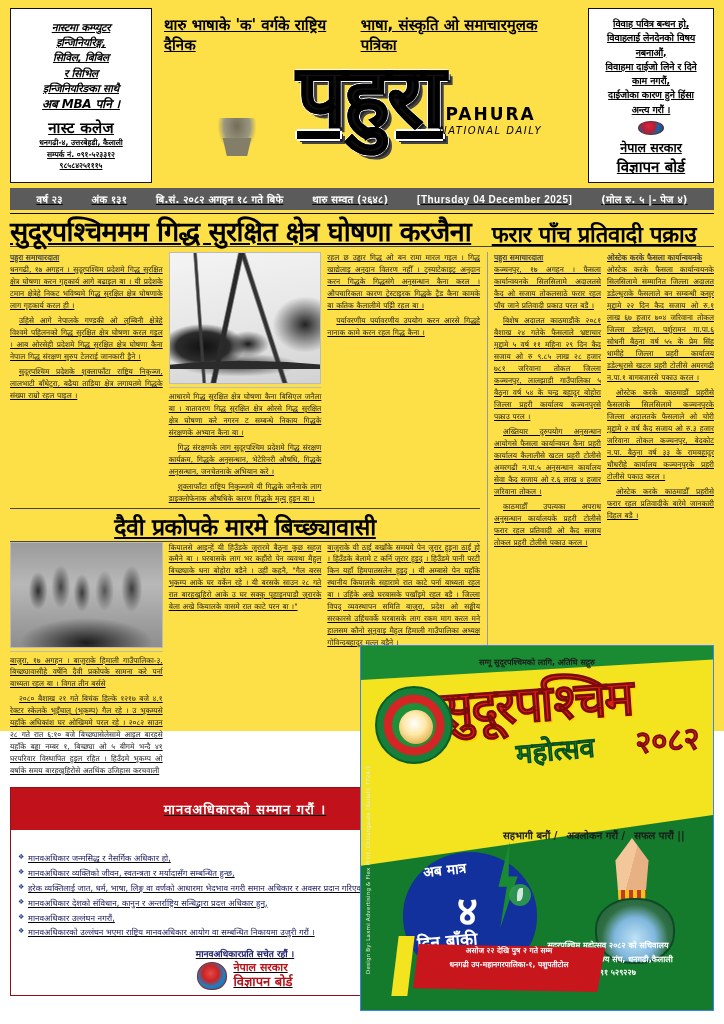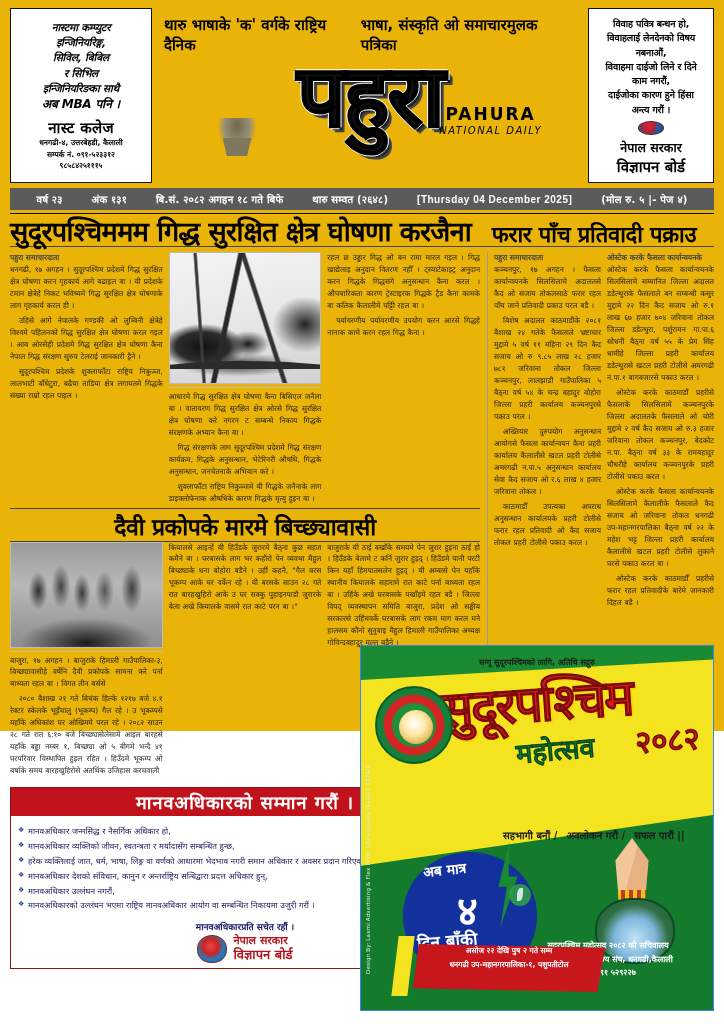--- a/index.html
+++ b/index.html
@@ -6,22 +6,23 @@
   body {
     width: 724px; height: 1024px;
     background: #ffffff;
     font-family: "DejaVu Sans", "Liberation Sans", sans-serif;
     overflow: hidden;
     position: relative;
   }
   .page {
     width: 724px; height: 731px;
     position: relative;
-    background: #eab308;
+    background: #fde047;
     padding: 8px 10px 6px 10px;
+    text-decoration: underline;
   }
 
   
   .masthead {
     display: flex;
     align-items: stretch;
     height: 175px;
     gap: 6px;
   }
   .ad-box {
@@ -235,24 +236,24 @@
   }
 
   
   .hr-box {
     border: 1.2px solid #8a1418;
     margin-top: 7px;
     background: #fff;
   }
   .hr-head {
     background: #c1121c; color: #fff;
-    font-size: 18px; font-weight: bold;
-    text-align: center; padding: 2px 0; letter-spacing: 1px;
-  }
-  .hr-list { padding: 9px 7px 2px 7px; }
+    font-size: 13px; font-weight: bold;
+    text-align: center; padding: 12px 0; letter-spacing: 1px;
+  }
+  .hr-list { padding: 22px 7px 2px 7px; }
   .hr-list li {
     list-style: none;
     font-size: 8.2px;
     line-height: 1.5;
     margin-bottom: 2.5px;
     padding-left: 10px;
     position: relative;
     color: #202060;
   }
   .hr-list li:before {
@@ -535,21 +536,20 @@
           <div class="byline">पहुरा समाचारदाता</div>
           <p class="txt noind">कञ्चनपुर, १७ अगहन । फैसला कार्यान्वयनके सिलसिलामे अदालतसे कैद ओ सजाय तोकलसाठे फरार रहल पाँच जाने प्रतिवादी प्रकाउ परल बडै ।</p>
           <p class="txt">बिशेष अदालत काठमाडौंके २०८१ बैशाख २४ गतेके फैसलाले भ्रष्टाचार मुद्दामे ५ वर्ष ११ महिना २९ दिन कैद सजाय ओ रु ९.८५ लाख २८ हजार ७८१ जरिवाना तोकल जिल्ला कञ्चनपुर, लालझाडी गाउँपालिका ५ बैठ्ना वर्ष ५४ के चन्द्र बहादुर बोहोरा जिल्ला प्रहरी कार्यालय कञ्चनपुरसे पक्राउ परल ।</p>
           <p class="txt">अख्तियार दुरुपयोग अनुसन्धान आयोगसे फैसला कार्यान्वयन कैना प्रहरी कार्यालय कैलालीसे खटल प्रहरी टोलीसे अमरगढी न.पा.५ अनुसन्धान कार्यालय सेवा कैद सजाय ओ र.६ लाख ४ हजार जरिवाना तोकल ।</p>
           <p class="txt">काठमाडौँ उपत्यका अपराध अनुसन्धान कार्यालयके प्रहरी टोलीसे फरार रहल प्रतिवादी ओ कैद सजाय तोकल प्रहरी टोलीसे पकाउ करल ।</p>
         </div>
         <div class="col">
           <div class="byline">ओस्टेक करके फैसला कार्यान्वयनके</div>
           <p class="txt noind">ओस्टेक करके फैसला कार्यान्वयनके सिलसिलामे सम्मानित जिल्ला अदालत डडेल्धुराके फैसलाले बन सम्बन्धी कसुर मुद्दामे २२ दिन कैद सजाय ओ रु.१ लाख ६७ हजार ७०४ जरिवाना तोकल जिल्ला डडेल्धुरा, पर्शुरामन गा.पा.६ सोधनी बैठ्ना वर्ष ५५ के प्रेम सिंह धामीहे जिल्ला प्रहरी कार्यालय डडेल्धुरासे खटल प्रहरी टोलीसे अमरगढी न.पा.१ बागबजारसे पकाउ करल ।</p>
           <p class="txt">ओस्टेक करके काठमाडौं प्रहरीसे फैसलाके सिलसिलामे कञ्चनपुरके जिल्ला अदालतके फैसलाले ओ चोरी मुद्दामे २ वर्ष कैद सजाय ओ रु.३ हजार जरिवाना तोकल कञ्चनपुर, बेदकोट न.पा. बैठ्ना वर्ष ३३ के रामबहादुर चौधरीहे कार्यालय कञ्चनपुरके प्रहरी टोलीसे पकाउ करल ।</p>
-          <p class="txt">ओस्टेक करके फैसला कार्यान्वयनके सिलसिलामे कैलालीके फैसलाले कैद सजाय ओ जरिवाना तोकल धनगढी उप-महानगरपालिका बैठ्ना वर्ष २२ के महेश भट्ट जिल्ला प्रहरी कार्यालय कैलालीसे खटल प्रहरी टोलीसे लुकाने घरसे पकाउ करल बा ।</p>
           <p class="txt">ओस्टेक करके काठमाडौँ प्रहरीसे फरार रहल प्रतिवादीके बारेमे जानकारी दिहल बडै ।</p>
         </div>
       </div>
     </div>
   </div>
 
   <div class="fest-ad">
     <div class="fest-green-top"></div>
     <div class="fest-green-bot"></div>
     <div class="fest-tag">सग्गू सुदूरपश्चिमको लागि, अतिथि सद्गुरु</div>

